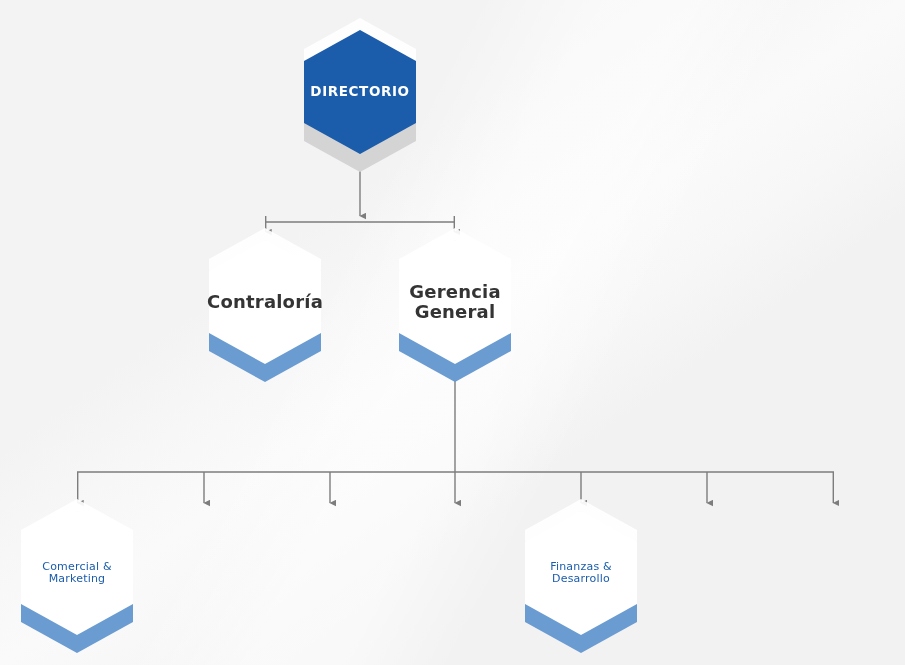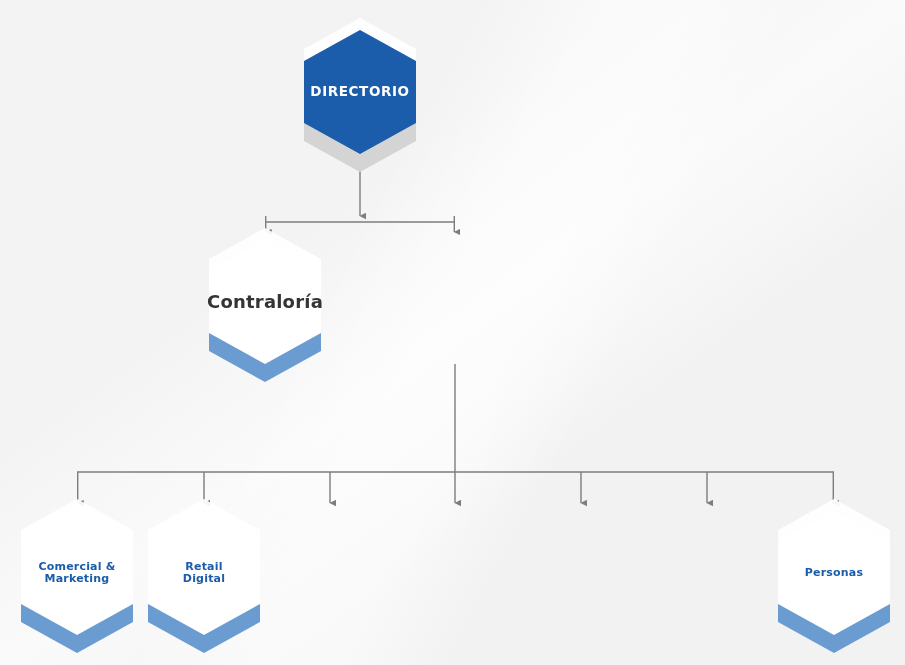--- a/index.html
+++ b/index.html
@@ -111,21 +111,21 @@
     letter-spacing: 0.6px;
   }
   .lbl-dark {
     color: #343434;
     font-size: 18px;
     font-weight: bold;
   }
   .lbl-blue {
     color: #1b5cab;
     font-size: 11px;
-    font-weight: bold;
+    font-weight: normal;
   }
 </style>
 </head>
 <body>
 
 <div id="org-chart">
 
   <div class="bg-sheen"></div>
 
   <svg class="connector-layer" width="905" height="665" viewBox="0 0 905 665">
@@ -170,41 +170,42 @@
     <div class="hex-label lbl-root">DIRECTORIO</div>
   </div>
 
   <div class="node" style="left:209px; top:240px;">
     <div class="hex hex-ghost"></div>
     <div class="hex hex-shade blue"></div>
     <div class="hex hex-face"></div>
     <div class="hex-label lbl-dark">Contraloría</div>
   </div>
 
+  <div class="node" style="left:399px; top:240px;">
+    <div class="hex hex-ghost"></div>
+    <div class="hex hex-shade blue"></div>
+    <div class="hex hex-face"></div>
+    <div class="hex-label lbl-dark">Gerencia
+General</div>
+  </div>
 
   <div class="node" style="left:21px; top:511px;">
     <div class="hex hex-ghost"></div>
     <div class="hex hex-shade blue"></div>
     <div class="hex hex-face"></div>
     <div class="hex-label lbl-blue">Comercial &amp;
 Marketing</div>
   </div>
 
-  <div class="node" style="left:148px; top:511px;">
-    <div class="hex hex-ghost"></div>
-    <div class="hex hex-shade blue"></div>
-    <div class="hex hex-face"></div>
-    <div class="hex-label lbl-blue">Retail
-Digital</div>
-  </div>
-
-
-
-
-
-  <div class="node" style="left:778px; top:511px;">
-    <div class="hex hex-ghost"></div>
-    <div class="hex hex-shade blue"></div>
-    <div class="hex hex-face"></div>
-    <div class="hex-label lbl-blue">Personas</div>
-  </div>
+
+
+
+  <div class="node" style="left:525px; top:511px;">
+    <div class="hex hex-ghost"></div>
+    <div class="hex hex-shade blue"></div>
+    <div class="hex hex-face"></div>
+    <div class="hex-label lbl-blue">Finanzas &amp;
+Desarrollo</div>
+  </div>
+
+
 
 </div>
 
 </body></html>

